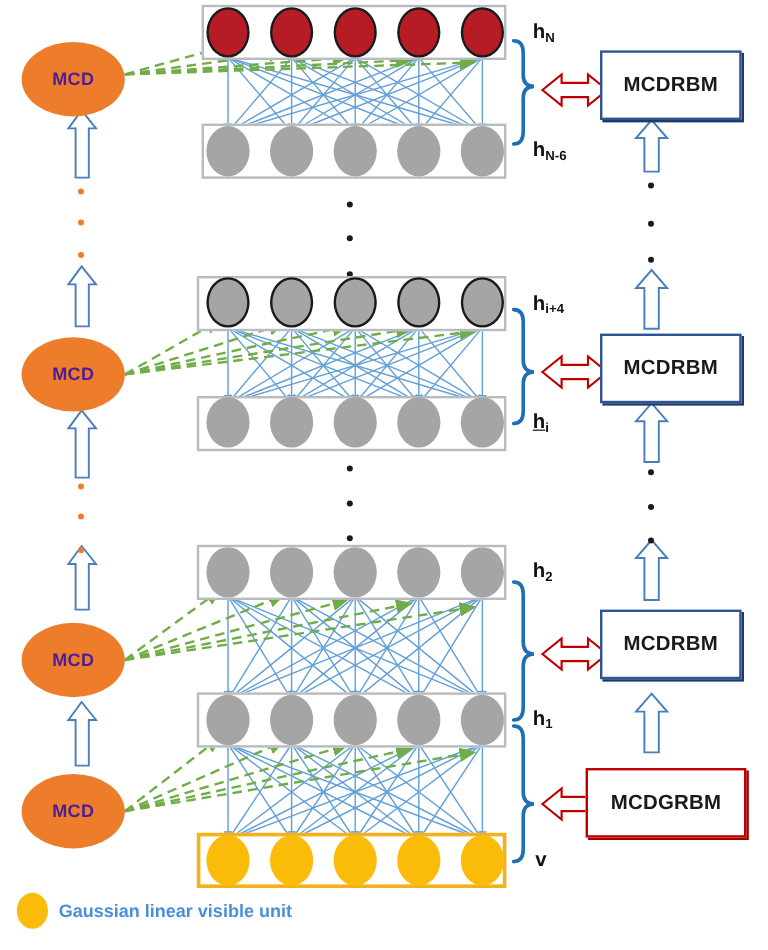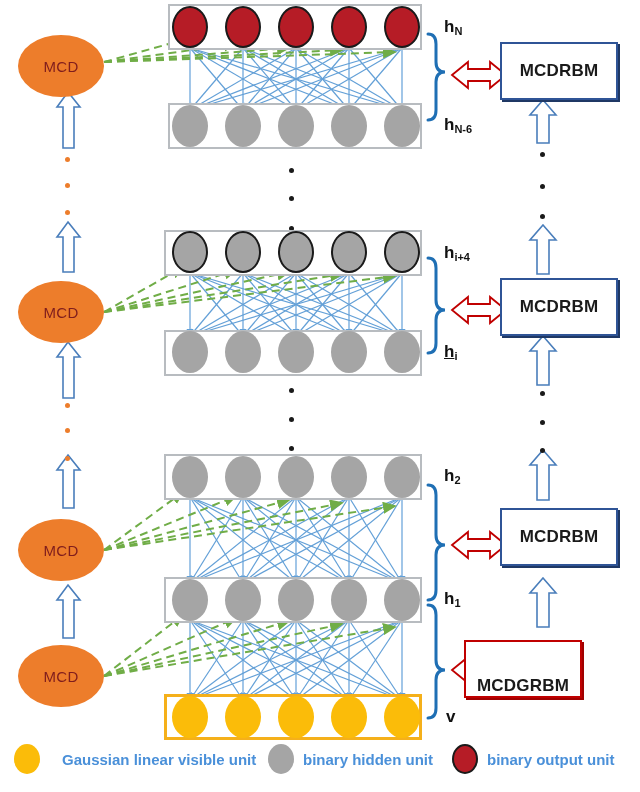--- a/index.html
+++ b/index.html
@@ -14,21 +14,21 @@
 
   .node{position:absolute;border-radius:50%;box-sizing:border-box;}
   .node.grey{background:#a5a5a5;}
   .node.grey-edge{background:#a5a5a5;border:2px solid #1a1a1a;}
   .node.red{background:#b61c26;border:2px solid #1a1a1a;}
   .node.gold{background:#fbbc09;}
 
   
   .mcd{position:absolute;background:#ed7d2b;border-radius:50%;
        display:flex;align-items:center;justify-content:center;
-       color:#7f1d1d;font-weight:normal;font-size:15px;letter-spacing:.3px;}
+       color:#4c1d95;font-weight:bold;font-size:15px;letter-spacing:.3px;}
 
   
   .rbm{position:absolute;box-sizing:border-box;background:#fff;
        display:flex;align-items:center;justify-content:center;
        color:#1a1a1a;font-weight:bold;font-size:17px;letter-spacing:.2px;}
   .rbm.blue{border:2px solid #2f5496;box-shadow:2px 2px 0 0 #1f3864;}
   .rbm.red{border:2px solid #c00000;box-shadow:2px 2px 0 0 #a00000;}
 
   
   .hlabel{position:absolute;color:#111;font-weight:bold;font-size:17px;white-space:nowrap;}
@@ -382,32 +382,24 @@
   <div class="mcd" style="left:18px;top:519px;width:86px;height:62px;">
     <span>MCD</span>
   </div>
   <div class="mcd" style="left:18px;top:645px;width:86px;height:62px;">
     <span>MCD</span>
   </div>
 
   <div class="rbm blue" style="left:500px;top:508px;width:118px;height:58px;">
     <span>MCDRBM</span>
   </div>
-  <div class="rbm red" style="left:464px;top:640px;width:118px;height:58px;align-items:flex-end;">
+  <div class="rbm red" style="left:488px;top:640px;width:134px;height:58px;">
     <span>MCDGRBM</span>
   </div>
 
   <div id="legend">
-    <div class="lg-item" style="left:14px;top:6px;gap:13px;">
+    <div class="lg-item" style="left:14px;top:6px;">
       <span class="lg-swatch gold"></span>
       <span class="lg-text">Gaussian linear visible unit</span>
     </div>
-    <div class="lg-item" style="left:268px;top:6px;">
-      <span class="lg-swatch grey"></span>
-      <span class="lg-text">binary hidden unit</span>
-    </div>
-    <div class="lg-item" style="left:452px;top:6px;">
-      <span class="lg-swatch red"></span>
-      <span class="lg-text">binary output unit</span>
-    </div>
   </div>
 
 </div>
 
 </body></html>

